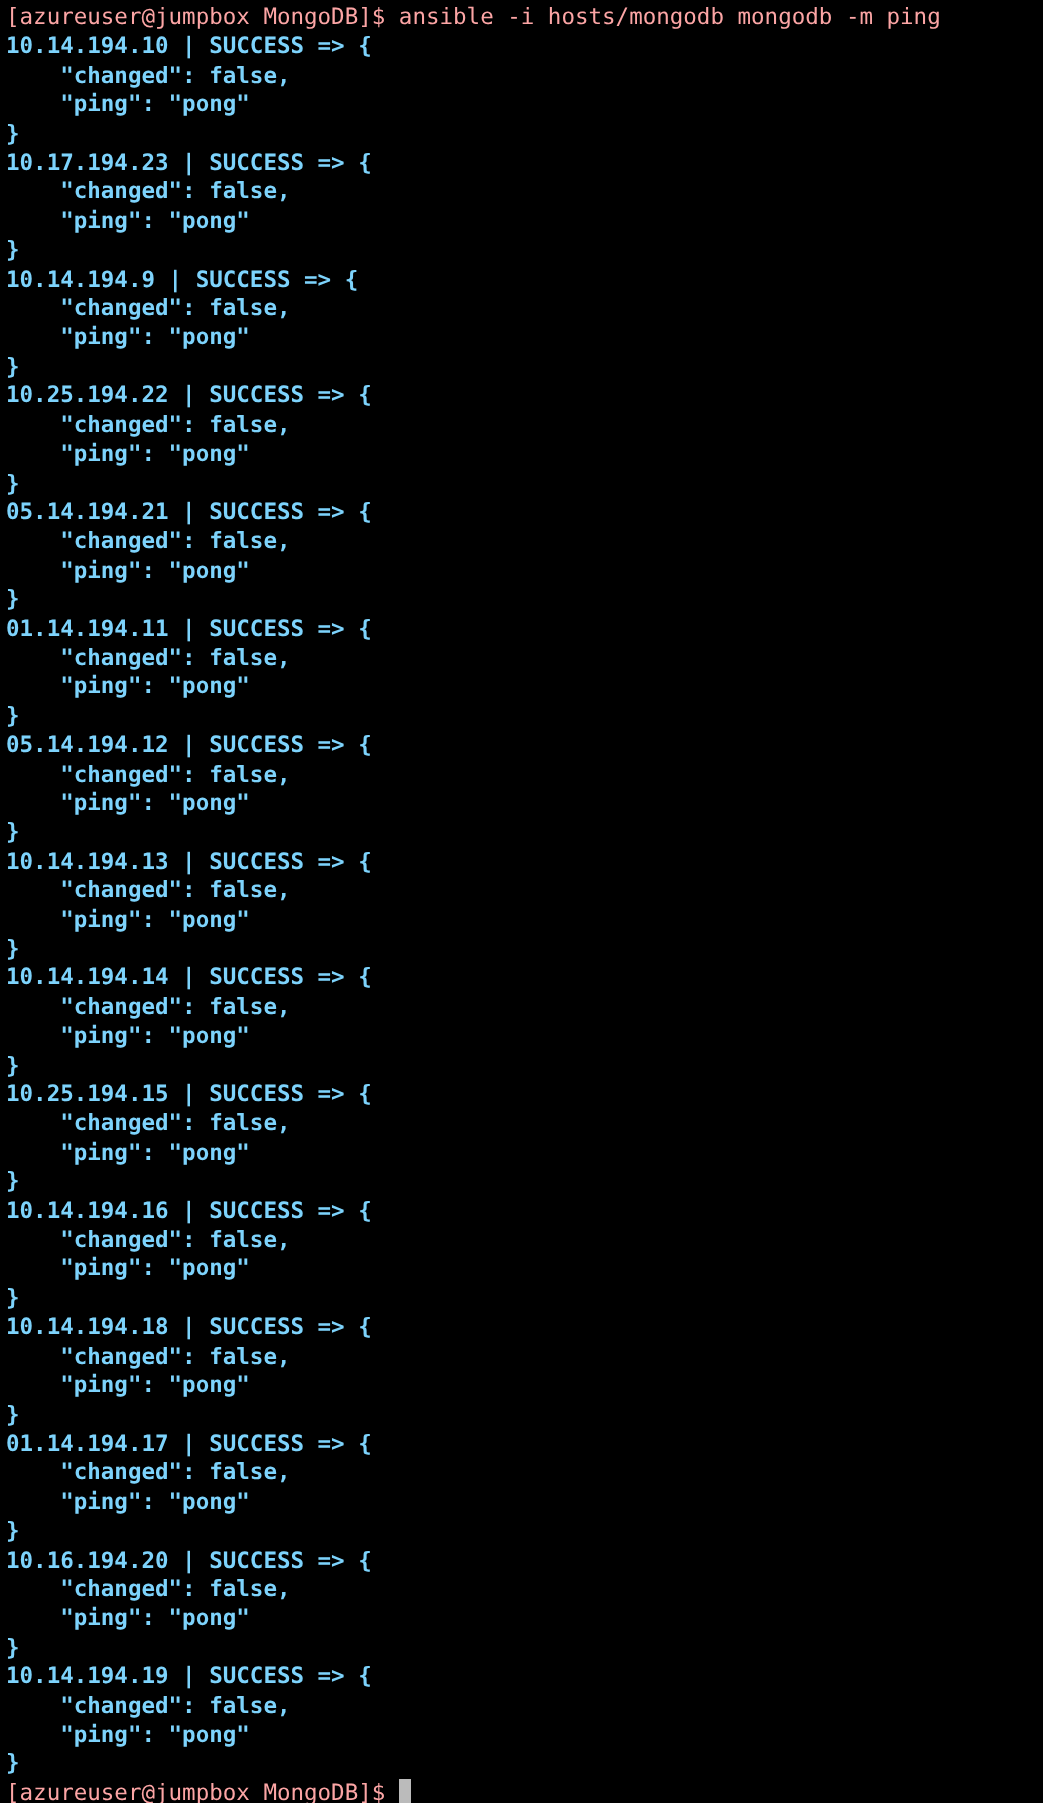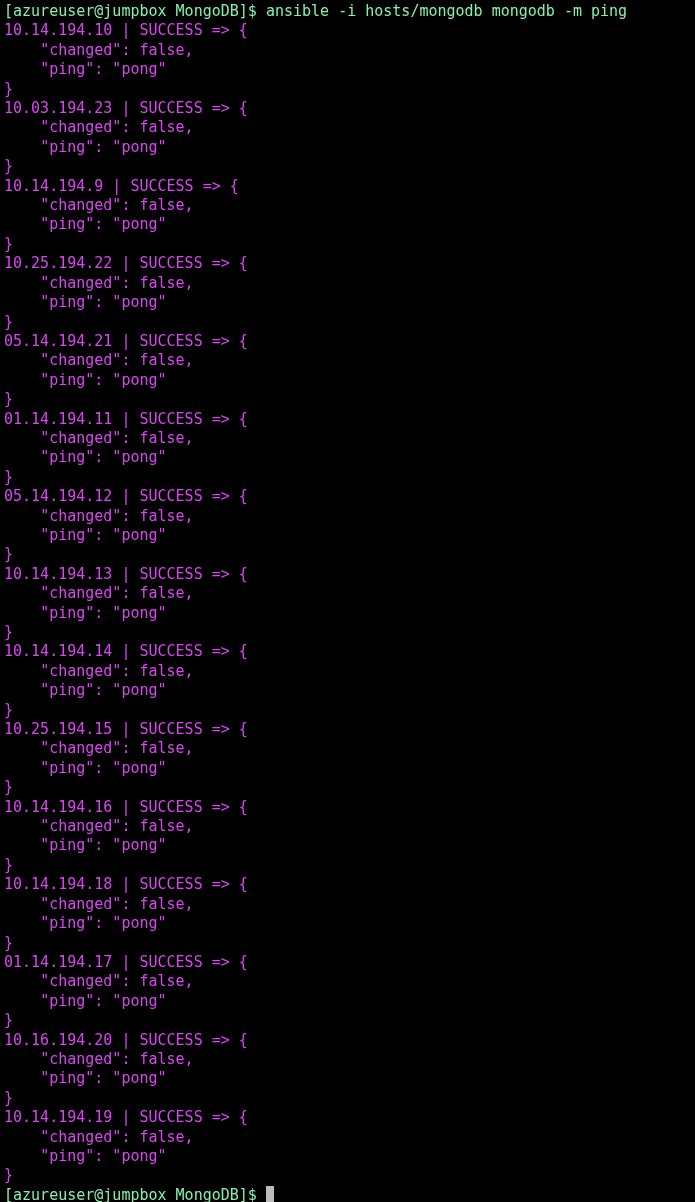--- a/index.html
+++ b/index.html
@@ -9,39 +9,39 @@
     color: #00ff00;
     font-family: "DejaVu Sans Mono", "Liberation Mono", "Consolas", monospace;
     font-size: 15px;
     line-height: 19.4px;
     width: 695px;
   }
   .terminal {
     padding: 2px 4px 4px 4px;
     white-space: pre;
   }
-  .white { color: #86efac; text-align: right; }
-  .green { color: #d946ef; }
+  .white { color: #fca5a5; text-align: right; }
+  .green { color: #7dd3fc; font-weight: bold; }
   .cursor {
     display:inline-block;
     width: 0.55em;
     height: 1.05em;
     background: #bbbbbb;
     vertical-align: -2px;
   }
 </style>
 </head>
 <body>
 
 <div class="terminal"><span class="white">[<span>azureuser</span>@<span>jumpbox</span> <span>MongoDB</span>]$ <span>ansible -i hosts/mongodb mongodb -m ping</span></span>
 <span id="results"><span class="green"><span>10.14.194.10</span> | <span>SUCCESS</span> =&gt; {
     <span>"changed": false,</span>
     <span>"ping": "pong"</span>
 }
-</span><span class="green"><span>10.03.194.23</span> | <span>SUCCESS</span> =&gt; {
+</span><span class="green"><span>10.17.194.23</span> | <span>SUCCESS</span> =&gt; {
     <span>"changed": false,</span>
     <span>"ping": "pong"</span>
 }
 </span><span class="green"><span>10.14.194.9</span> | <span>SUCCESS</span> =&gt; {
     <span>"changed": false,</span>
     <span>"ping": "pong"</span>
 }
 </span><span class="green"><span>10.25.194.22</span> | <span>SUCCESS</span> =&gt; {
     <span>"changed": false,</span>
     <span>"ping": "pong"</span>

